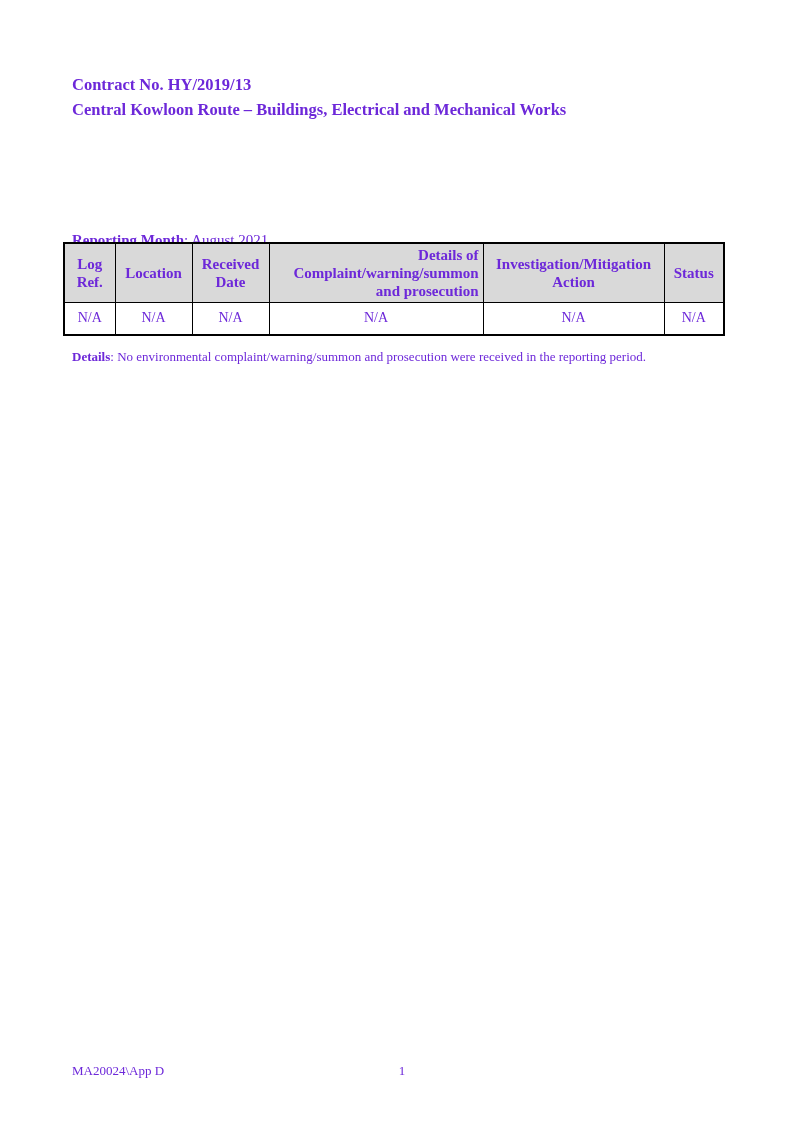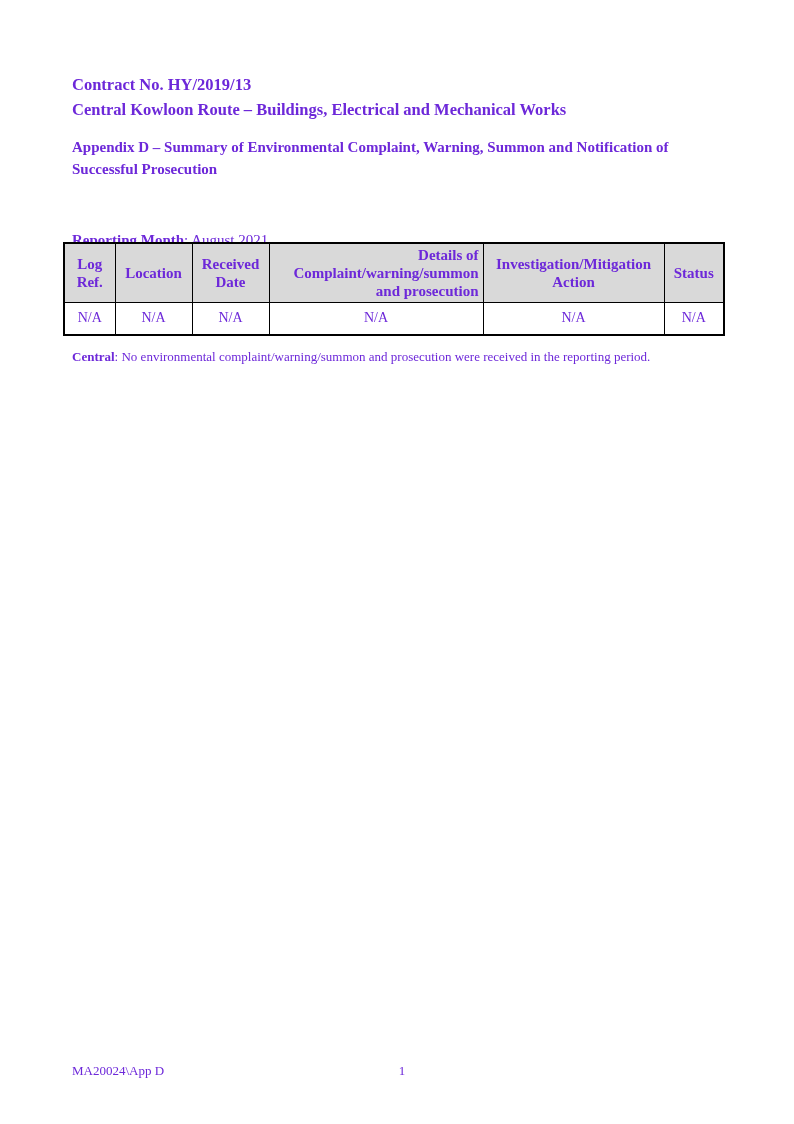--- a/index.html
+++ b/index.html
@@ -117,21 +117,20 @@
 </head>
 <body>
 
 <div class="page">
 
   <div class="title-block">
     <div class="title-line">Contract No. HY/2019/13</div>
     <div class="title-line">Central Kowloon Route – Buildings, Electrical and Mechanical Works</div>
   </div>
 
-  <div class="appendix-heading">Appendix D – Summary of Environmental Complaint, Warning, Summon and Notification of Successful Prosecution</div>
 
   <div class="reporting-month">
     <span class="label">Reporting Month</span><span>: August 2021</span>
   </div>
 
   <table class="summary">
     <colgroup>
       <col class="col-logref">
       <col class="col-location">
       <col class="col-date">
@@ -155,21 +154,21 @@
         <td>N/A</td>
         <td>N/A</td>
         <td>N/A</td>
         <td>N/A</td>
         <td>N/A</td>
       </tr>
     </tbody>
   </table>
 
   <div class="remarks">
-    <span class="label">Central</span><span>: No environmental complaint/warning/summon and prosecution were received in the reporting period.</span>
+    <span class="label">Details</span><span>: No environmental complaint/warning/summon and prosecution were received in the reporting period.</span>
   </div>
 
   <div class="footer">
     <span class="doc-ref">MA20024\App D</span>
     <span class="page-num">1</span>
   </div>
 
 </div>
 
 </body></html>

